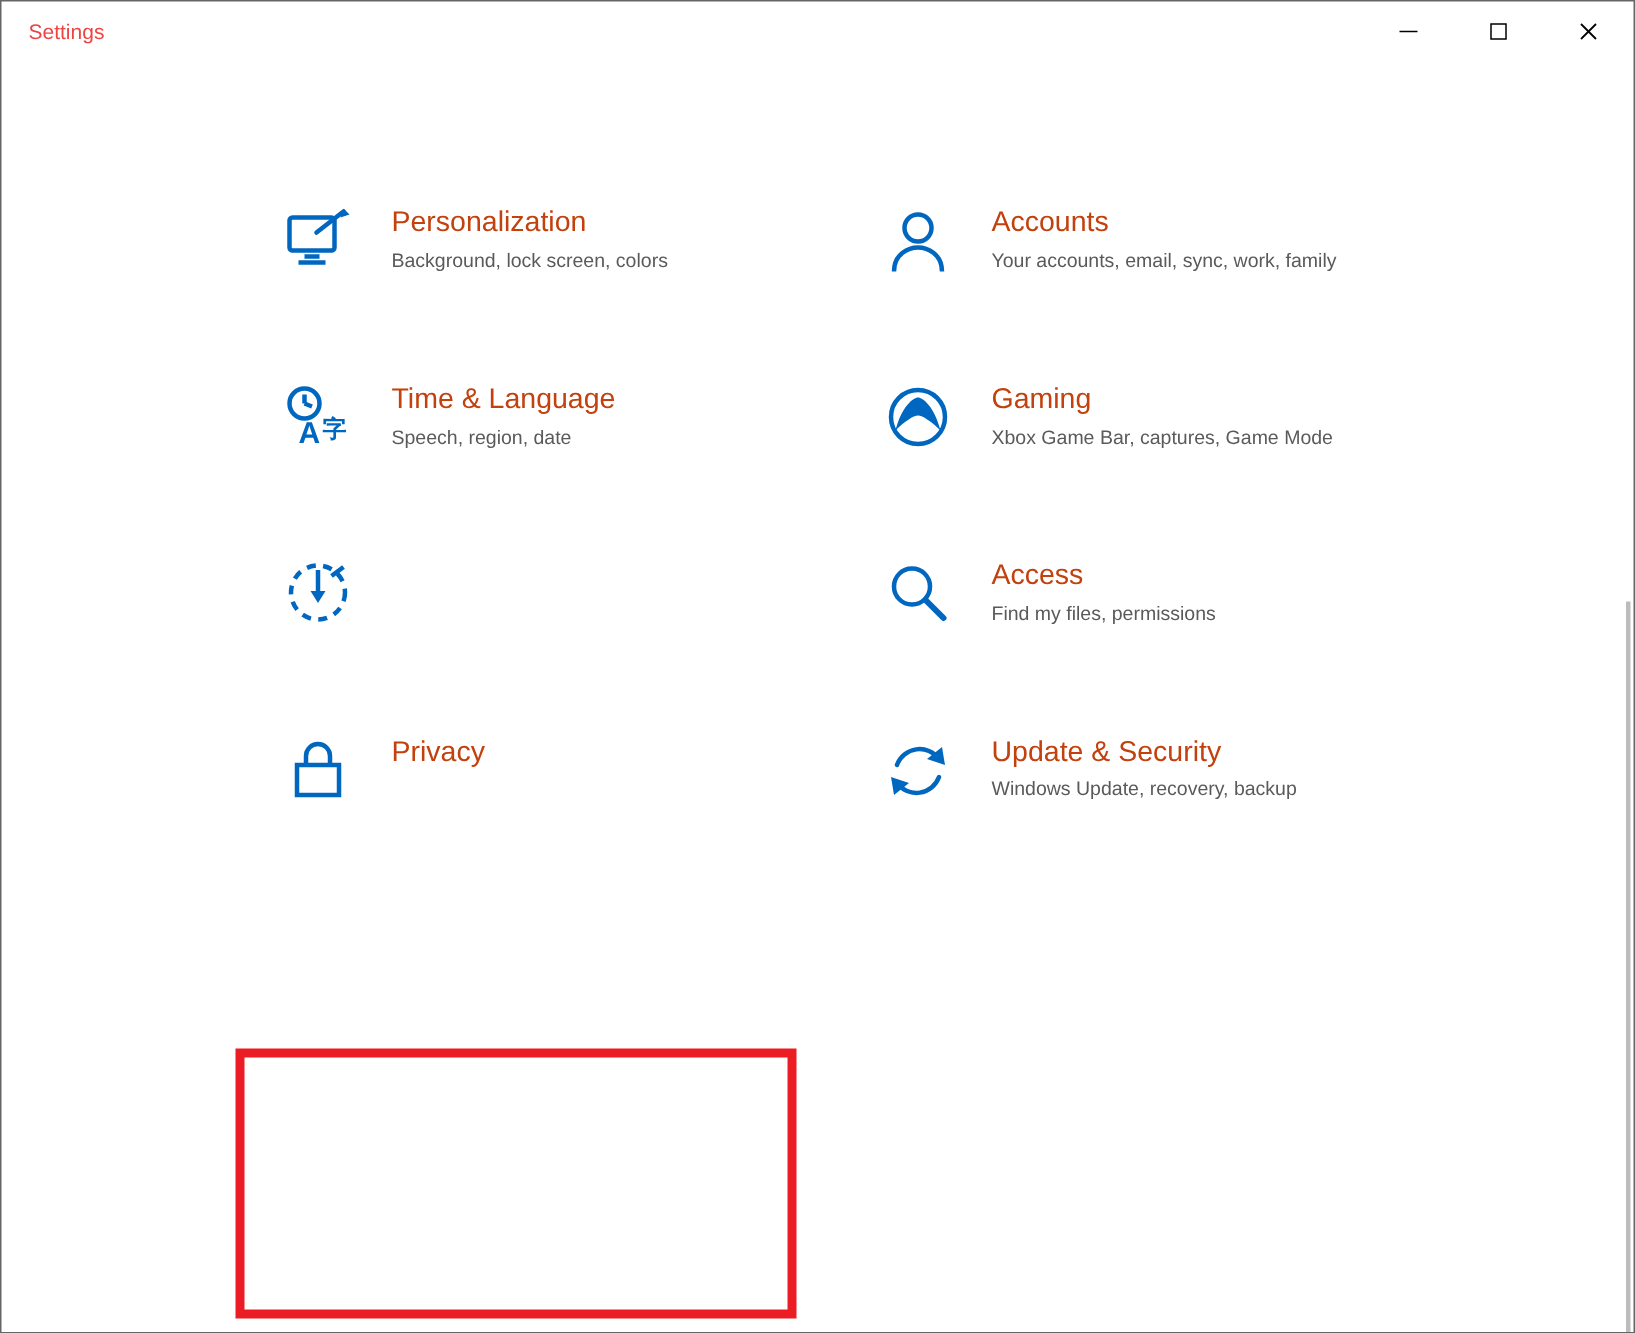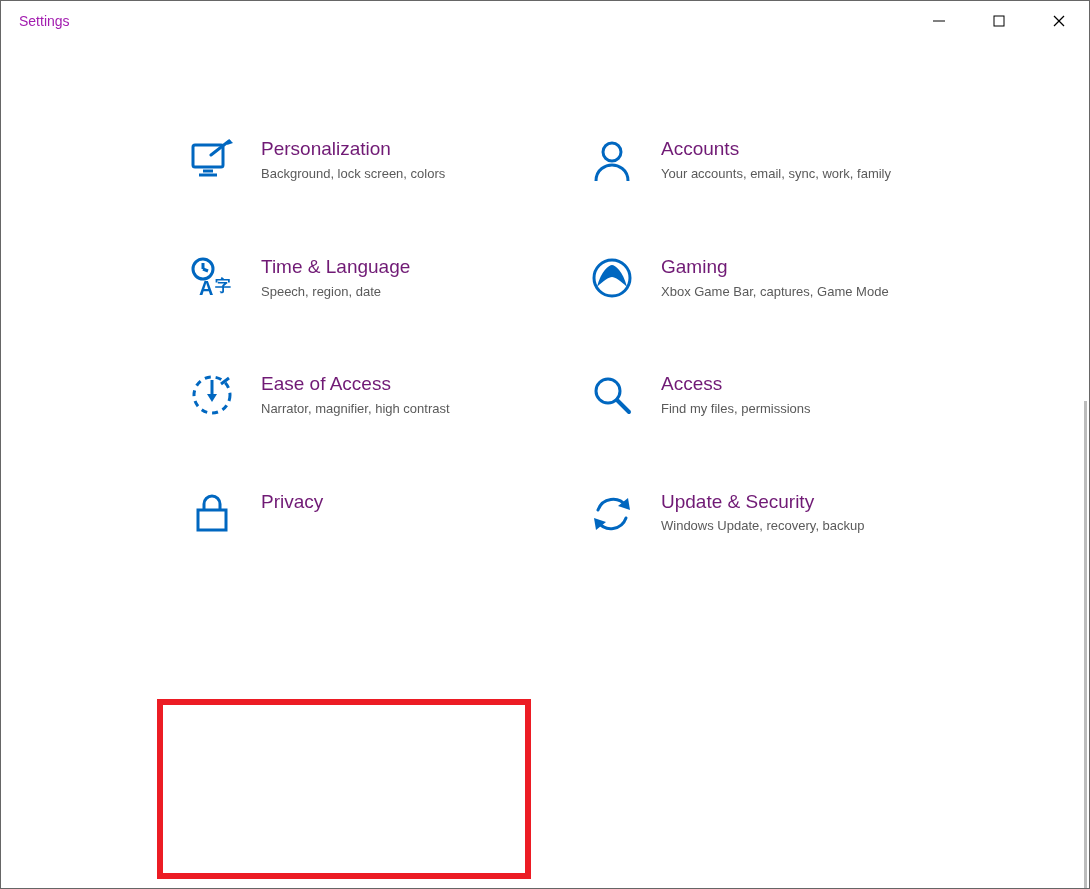--- a/index.html
+++ b/index.html
@@ -22,21 +22,21 @@
   }
   .titlebar {
     height: 40px;
     display: flex;
     align-items: center;
     justify-content: space-between;
     padding: 0 0 0 18px;
     font-size: 14px;
   }
   .titlebar .title {
-    color: #a21caf;
+    color: #ef4444;
   }
   .win-controls {
     display: flex;
     height: 100%;
   }
   .win-btn {
     width: 60px;
     height: 100%;
     display: flex;
     align-items: center;
@@ -73,21 +73,21 @@
     display: flex;
     justify-content: center;
     padding-top: 2px;
   }
   .tile .text {
     flex: 1 1 auto;
     min-width: 0;
   }
   .tile .label {
     font-size: 19px;
-    color: #701a75;
+    color: #c2410c;
     margin-bottom: 4px;
     line-height: 1.25;
   }
   .tile .desc {
     font-size: 13px;
     color: #5a5a5a;
     line-height: 1.35;
     max-width: 260px;
   }
   .highlight {
@@ -198,24 +198,20 @@
 
       <div class="tile">
         <div class="icon-wrap">
           <svg width="42" height="42" viewBox="0 0 42 42">
             <circle cx="21" cy="21" r="18" fill="none" stroke="#0067c0" stroke-width="3" stroke-dasharray="6 5"></circle>
             <line x1="21" y1="6" x2="21" y2="21" stroke="#0067c0" stroke-width="3"></line>
             <polygon points="21,28 16,20 26,20" fill="#0067c0"></polygon>
             <line x1="30" y1="10" x2="38" y2="4" stroke="#0067c0" stroke-width="3"></line>
           </svg>
         </div>
-        <div class="text">
-          <div class="label">Ease of Access</div>
-          <div class="desc">Narrator, magnifier, high contrast</div>
-        </div>
       </div>
 
       <div class="tile">
         <div class="icon-wrap">
           <svg width="42" height="42" viewBox="0 0 42 42">
             <circle cx="17" cy="17" r="12" fill="none" stroke="#0067c0" stroke-width="3"></circle>
             <line x1="26" y1="26" x2="38" y2="38" stroke="#0067c0" stroke-width="4" stroke-linecap="round"></line>
           </svg>
         </div>
         <div class="text">

